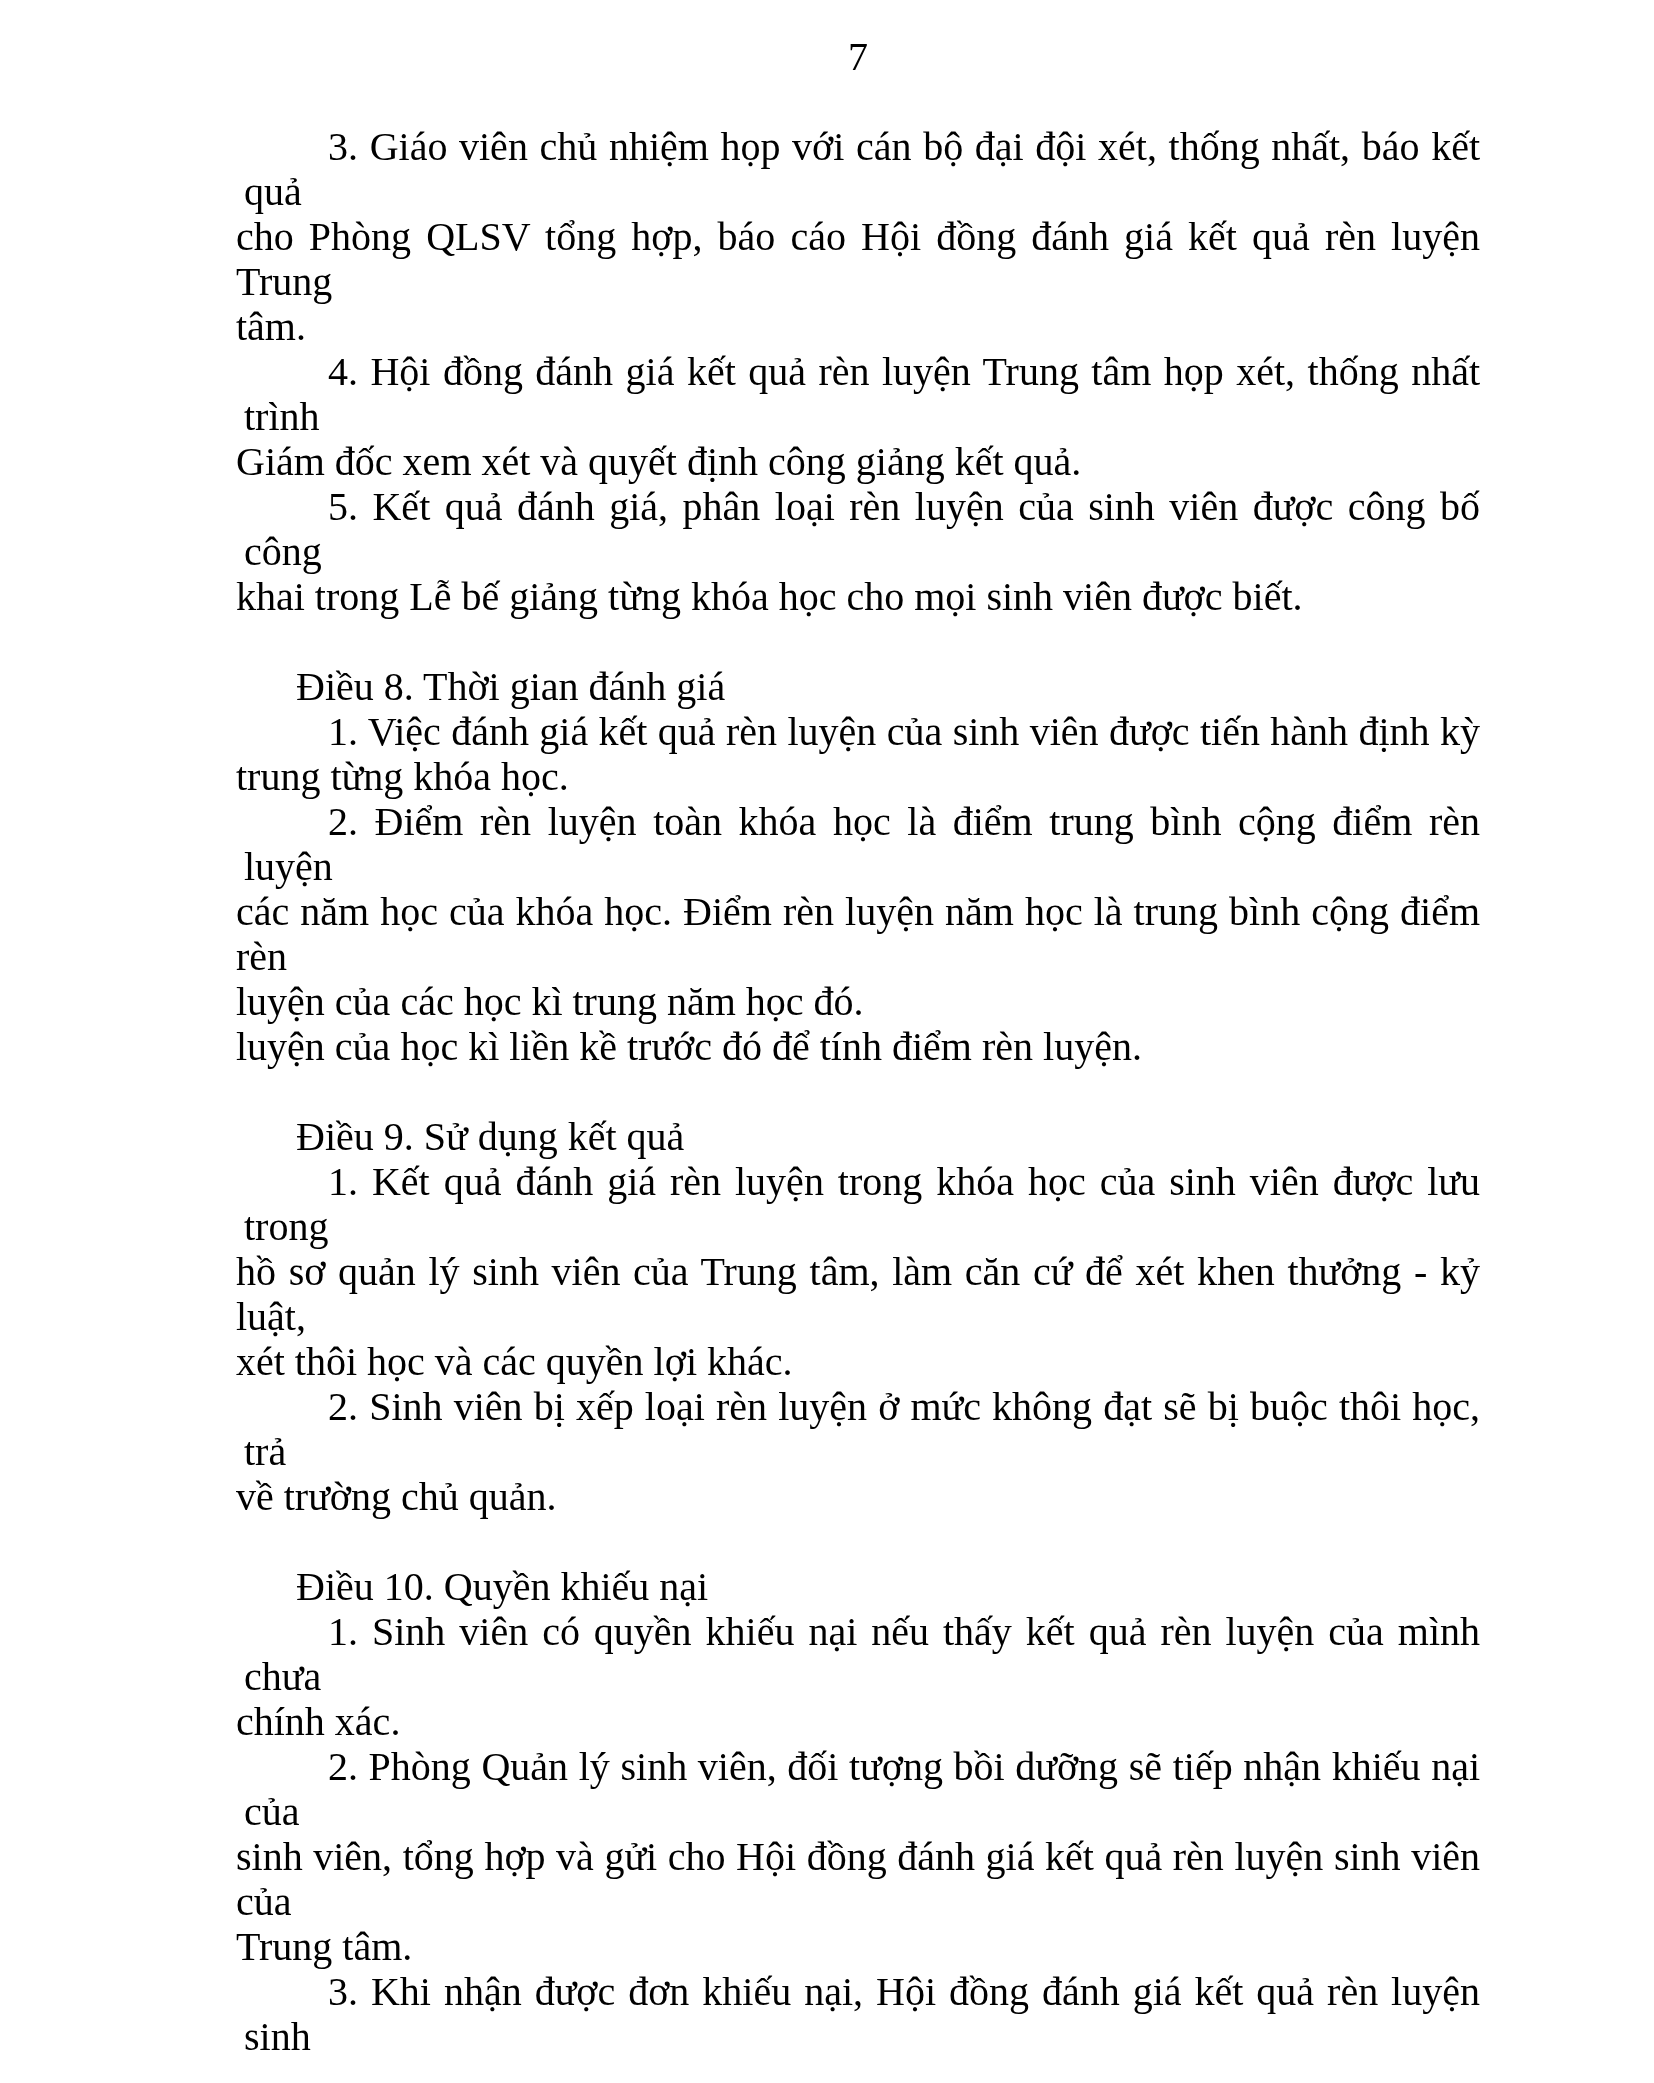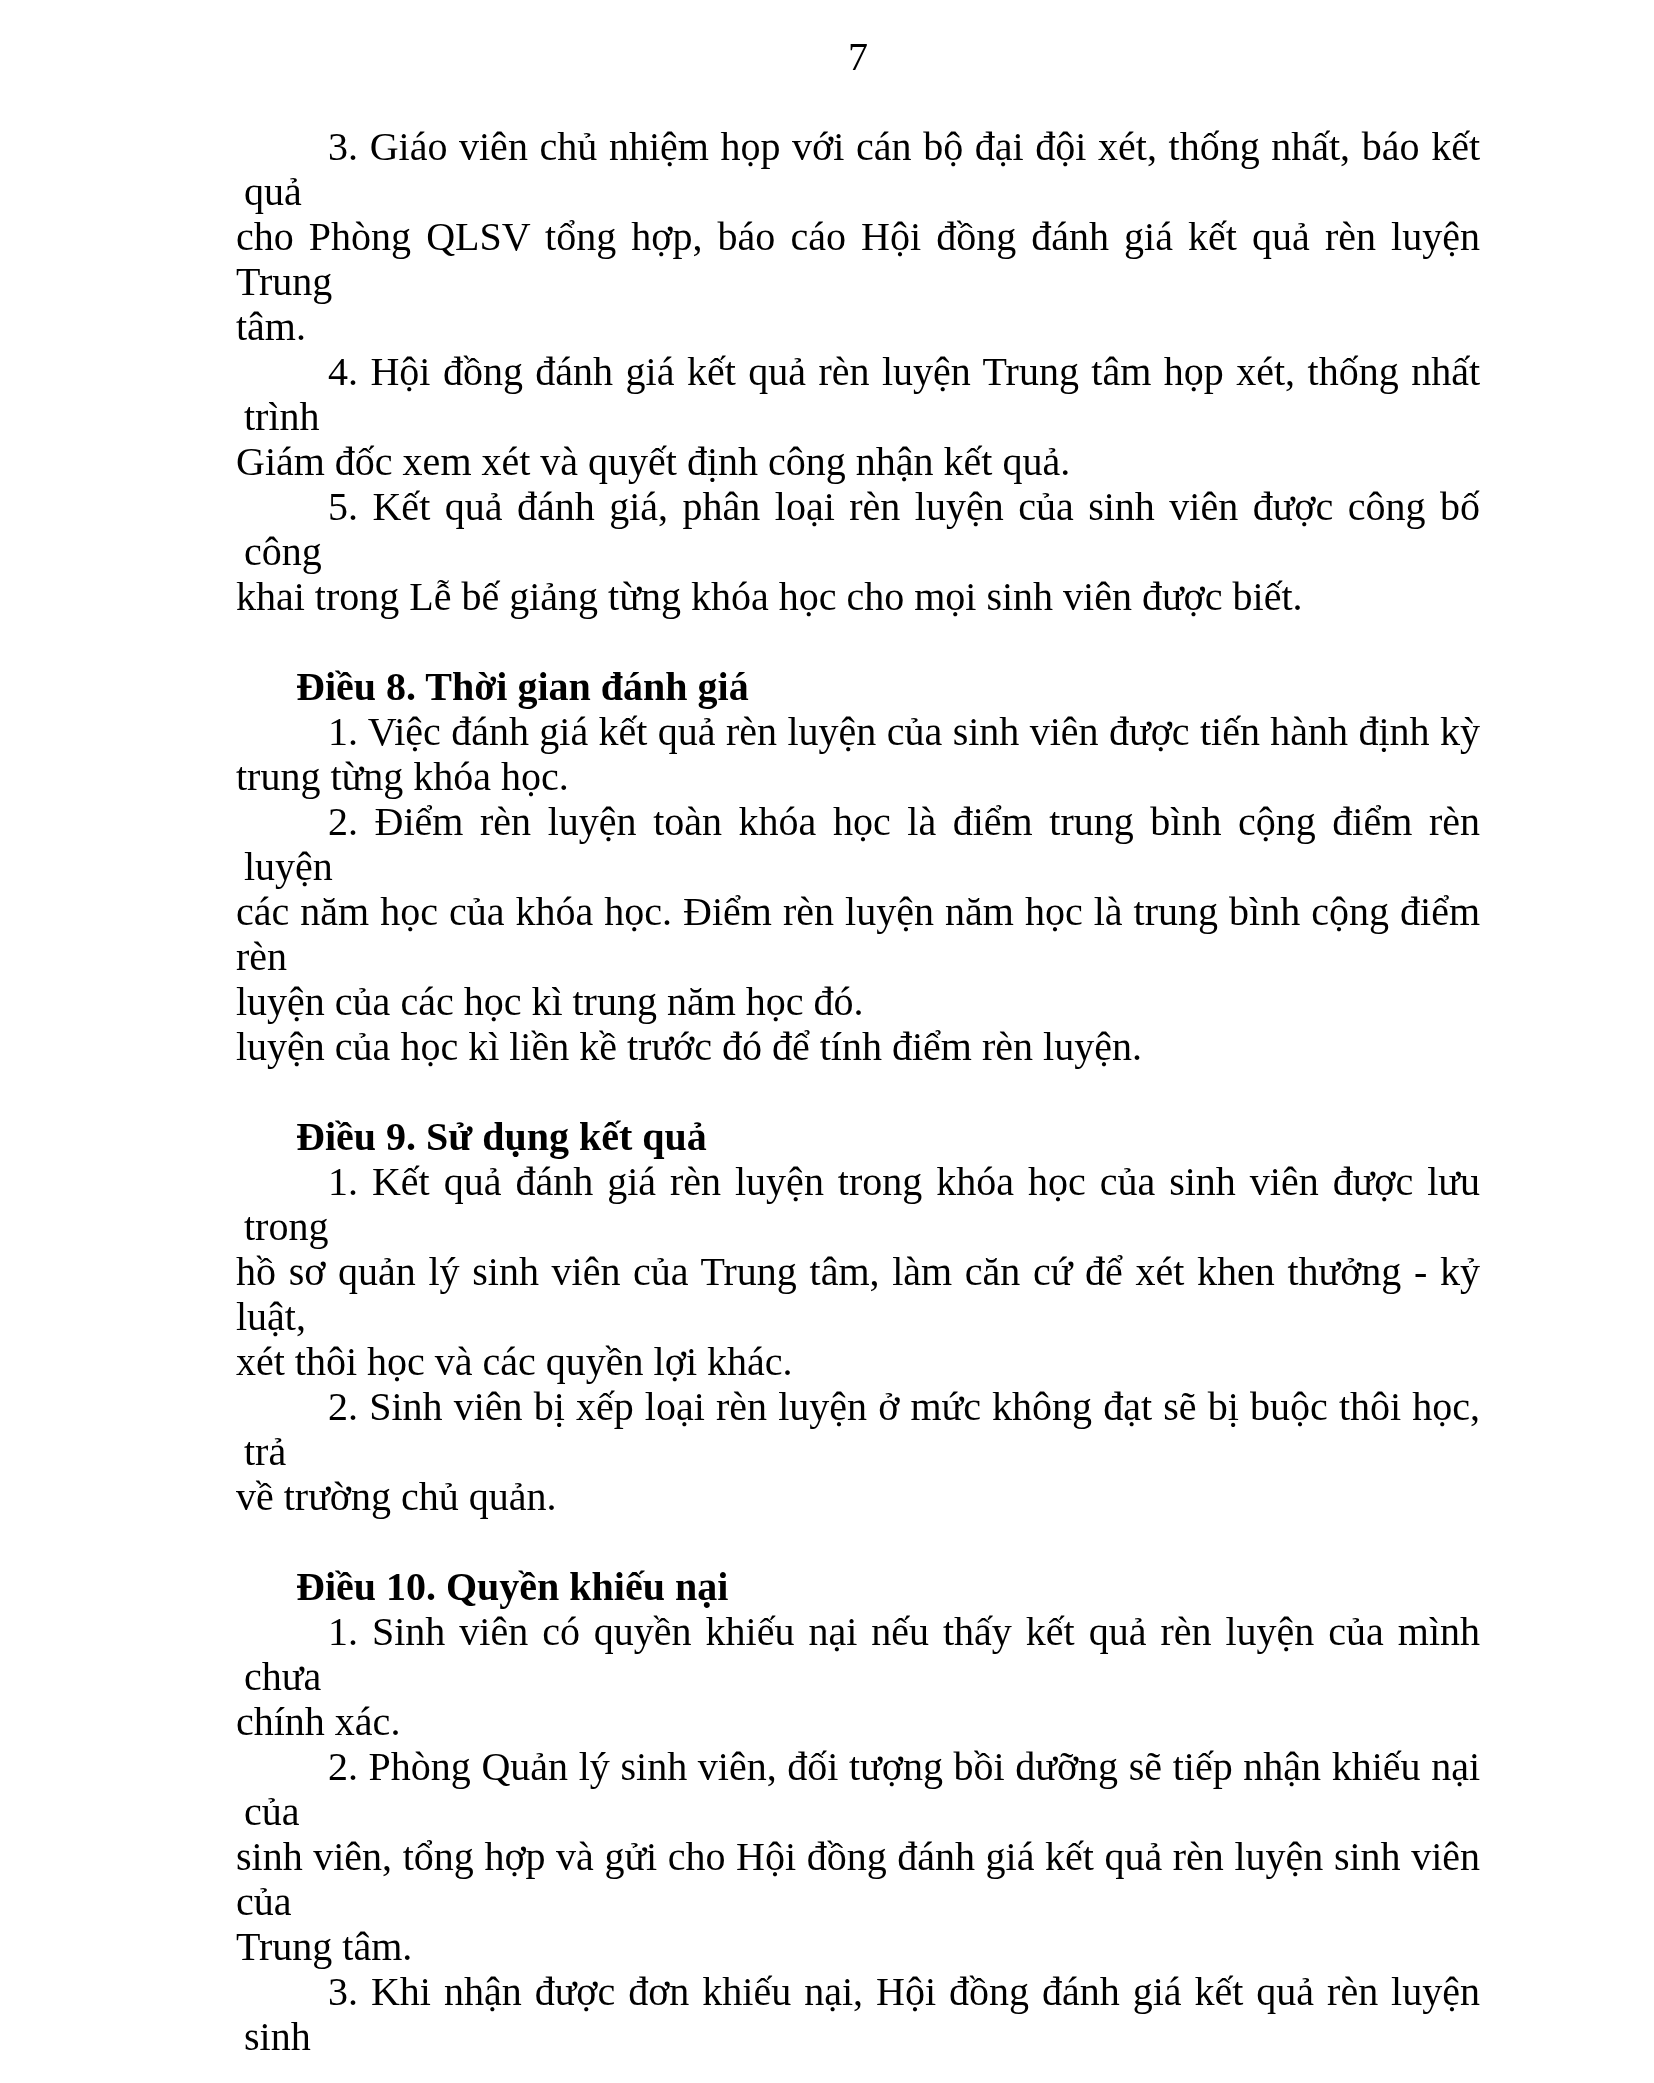--- a/index.html
+++ b/index.html
@@ -33,40 +33,40 @@
     text-align: justify;
     text-align-last: justify;
     white-space: normal;
   }
   .line.first { text-indent: 84px; margin-left: 8px; }
   .line.last {
     text-align: left;
     text-align-last: left;
   }
   .article-heading {
-    font-weight: 700;
+    font-weight: 400;
     text-indent: 60px;
     margin-top: 45px;
   }
 </style>
 </head>
 <body>
 
 <div class="page">
   <div class="content">
     <div class="page-number">7</div>
     <div id="doc-body">
         <div class="paragraph">
           <div class="line first">3. Giáo viên chủ nhiệm họp với cán bộ đại đội xét, thống nhất, báo kết quả</div>
           <div class="line">cho Phòng QLSV tổng hợp, báo cáo Hội đồng đánh giá kết quả rèn luyện Trung</div>
           <div class="line last">tâm.</div>
         </div>
         <div class="paragraph">
           <div class="line first">4. Hội đồng đánh giá kết quả rèn luyện Trung tâm họp xét, thống nhất trình</div>
-          <div class="line last">Giám đốc xem xét và quyết định công nhận kết quả.</div>
+          <div class="line last">Giám đốc xem xét và quyết định công giảng kết quả.</div>
         </div>
         <div class="paragraph">
           <div class="line first">5. Kết quả đánh giá, phân loại rèn luyện của sinh viên được công bố công</div>
           <div class="line last">khai trong Lễ bế giảng từng khóa học cho mọi sinh viên được biết.</div>
         </div>
         <div class="article-heading">Điều 8. Thời gian đánh giá</div>
         <div class="paragraph">
           <div class="line first">1. Việc đánh giá kết quả rèn luyện của sinh viên được tiến hành định kỳ</div>
           <div class="line last">trung từng khóa học.</div>
         </div>

